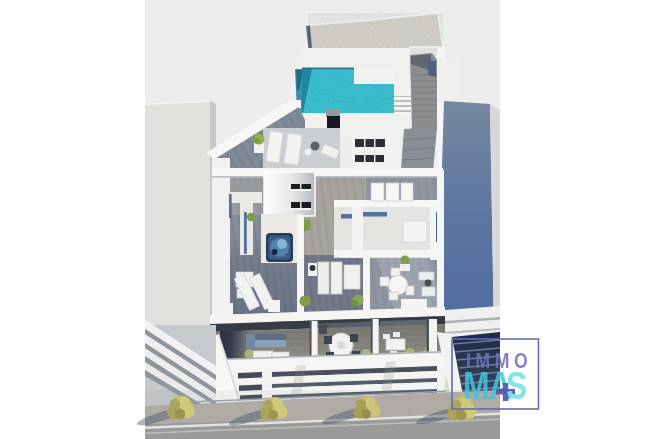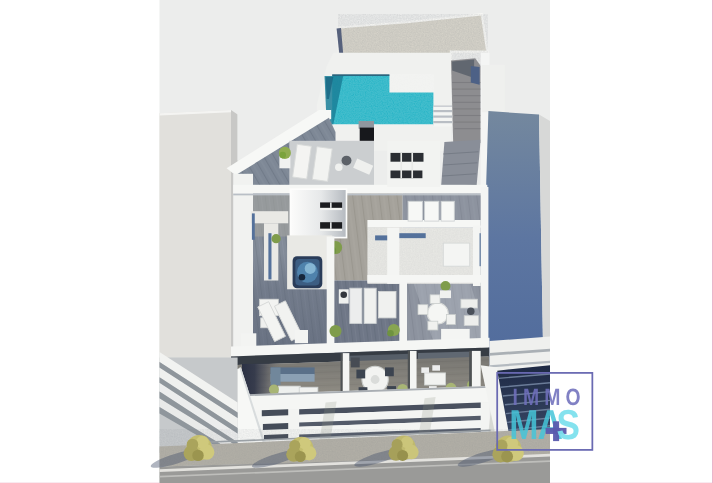--- a/index.html
+++ b/index.html
@@ -1,16 +1,16 @@
 <!DOCTYPE html>
 <html><head>
 <meta charset="utf-8">
 <style>
 html,body{margin:0;padding:0;background:#ffffff;}
-#c{width:648px;height:439px;position:relative;overflow:hidden;background:#be185d;font-family:"Liberation Sans",sans-serif;}
+#c{width:648px;height:439px;position:relative;overflow:hidden;background:#22c55e;font-family:"Liberation Sans",sans-serif;}
 </style>
 </head>
 <body>
 <div id="c">
 <svg width="648" height="439" viewBox="0 0 648 439">
 <defs>
 <filter id="speckw" x="0" y="0" width="100%" height="100%">
   <feTurbulence type="fractalNoise" baseFrequency="0.9" numOctaves="2" seed="7" result="t"></feTurbulence>
   <feColorMatrix in="t" type="matrix" values="0 0 0 0 1  0 0 0 0 1  0 0 0 0 1  0.9 0.9 0.9 0 -0.6"></feColorMatrix>
 </filter>

